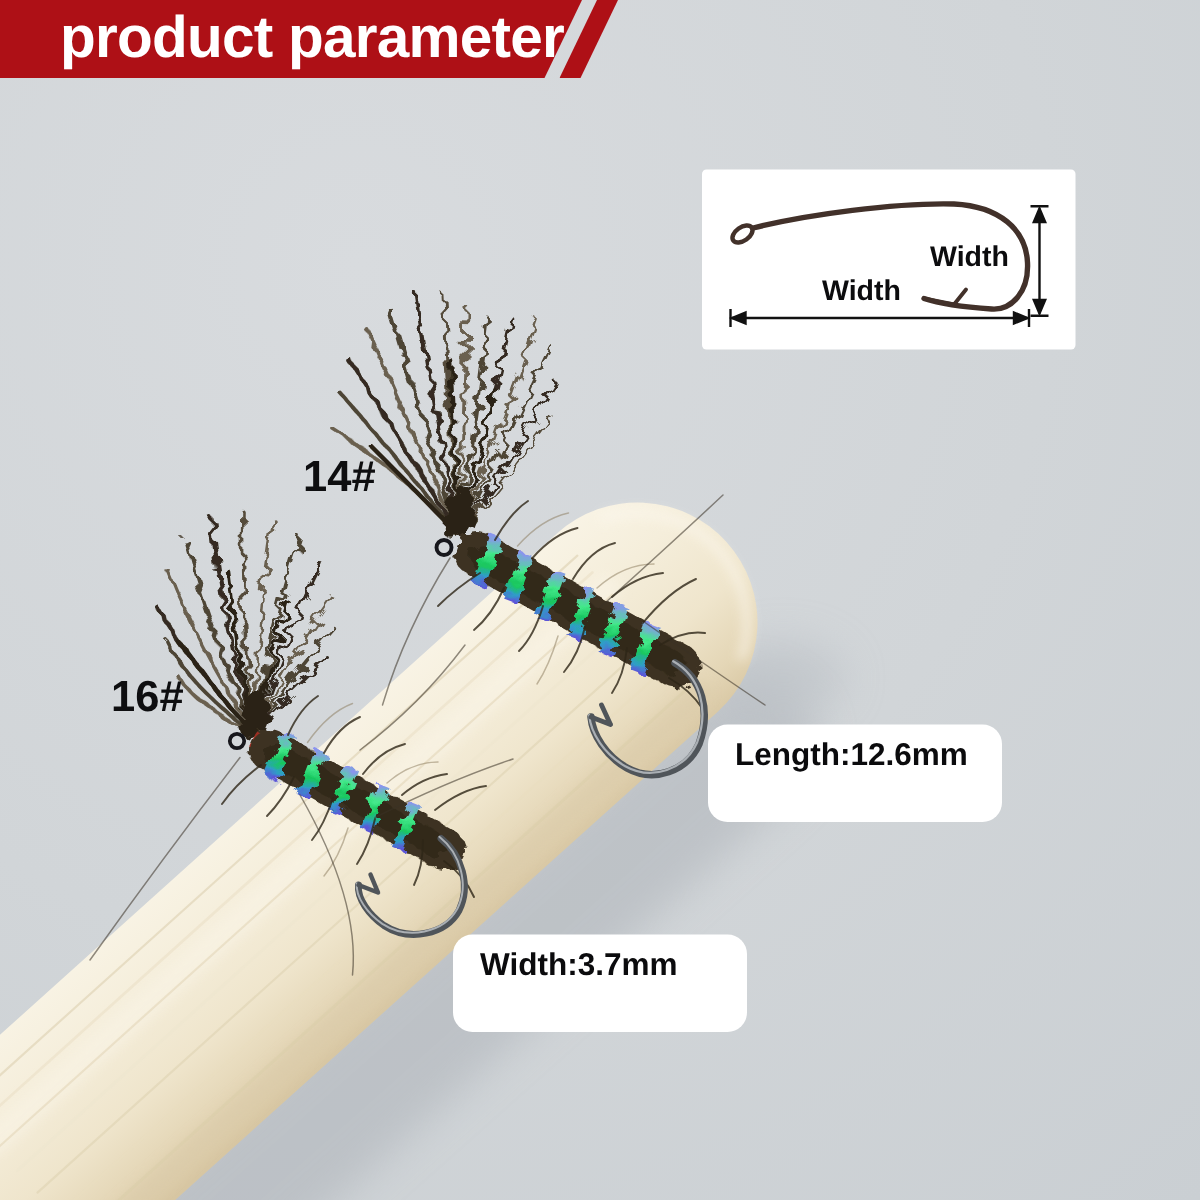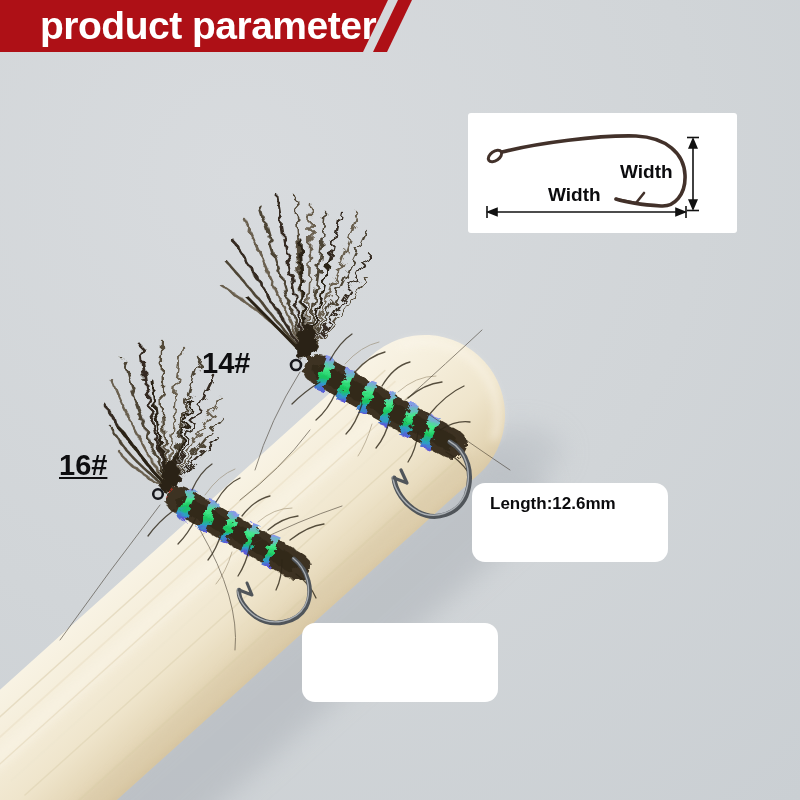--- a/index.html
+++ b/index.html
@@ -14,34 +14,34 @@
     position:absolute;left:0;top:0;width:388px;height:52px;background:#ae1016;
     clip-path:polygon(0 0,100% 0,363px 100%,0 100%);
     color:#fff;font-size:39px;font-weight:bold;line-height:51px;
     padding-left:40px;box-sizing:border-box;letter-spacing:-0.5px;white-space:nowrap;
   }
   .banner-sliver{
     position:absolute;left:372px;top:0;width:40px;height:52px;background:#ae1016;
     clip-path:polygon(26px 0,40px 0,15px 52px,1px 52px);
   }
   
-  .hookbox{position:absolute;left:468px;top:113px;width:269px;height:120px;background:#ffffff;border-radius:3px;}
+  .hookbox{position:absolute;left:468px;top:113px;width:249px;height:120px;background:#ffffff;border-radius:3px;}
   .hookbox svg{position:absolute;left:0;top:0;}
   .diag-label{position:absolute;color:#0c0c0e;font-weight:bold;font-size:19px;line-height:20px;}
   .w-label{left:152px;top:49px;}
   .l-label{left:80px;top:72px;}
   
   .size-label{position:absolute;color:#0e0e10;font-weight:bold;font-size:29px;line-height:30px;}
-  .size14{left:202px;top:303px;margin-top:45px;}
-  .size16{left:59px;top:450px;text-decoration:underline;}
+  .size14{left:202px;top:303px;}
+  .size16{left:74px;top:450px;}
   
   .spec{
-    position:absolute;width:196px;height:79px;background:#ffffff;border-radius:13px;
+    position:absolute;width:196px;height:65px;background:#ffffff;border-radius:13px;
     box-sizing:border-box;padding:8px 0 16px 18px;
-    font-size:17px;font-weight:bold;line-height:25px;color:#0b0b0d;white-space:nowrap;
+    font-size:21px;font-weight:bold;line-height:25px;color:#0b0b0d;white-space:nowrap;
   }
   .spec14{left:472px;top:483px;}
   .spec16{left:302px;top:623px;}
 </style>
 </head>
 <body>
 
 <div class="scene">
 
   <svg class="photo" viewBox="0 0 800 800" aria-hidden="true">
@@ -274,15 +274,16 @@
     <span class="diag-label l-label">Width</span>
   </div>
 
   <div class="size-label size14">14#</div>
   <div class="size-label size16">16#</div>
 
   <div class="spec spec14">
     <div>Length:12.6mm</div>
   </div>
   <div class="spec spec16">
+    <div>Width:3.7mm</div>
   </div>
 
 </div>
 
 </body></html>

